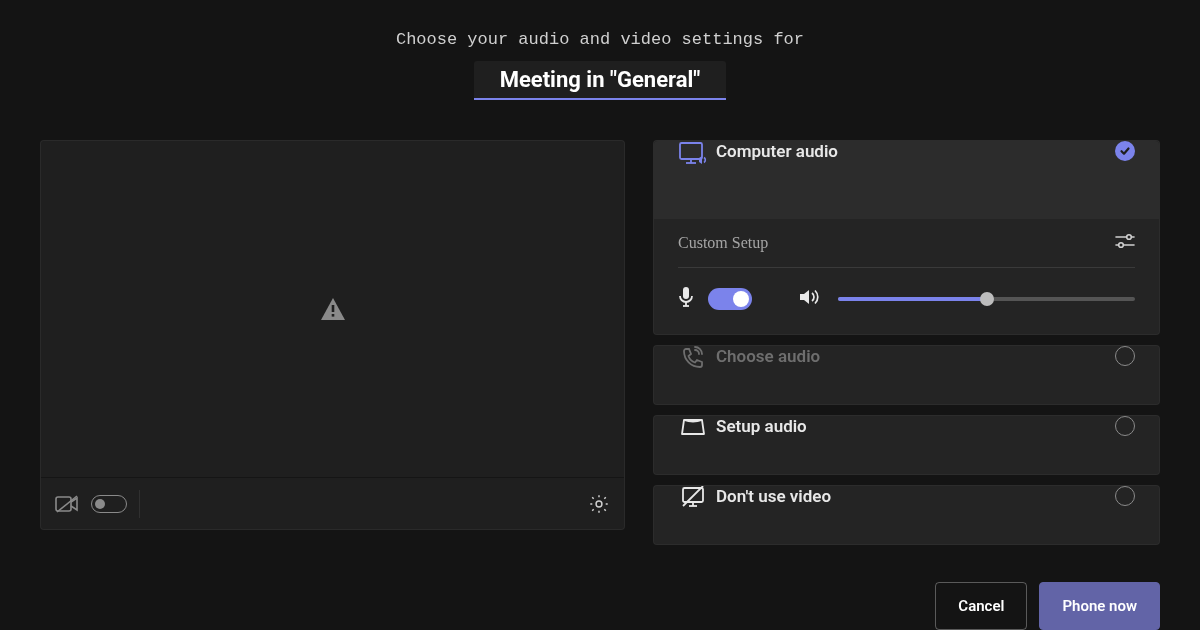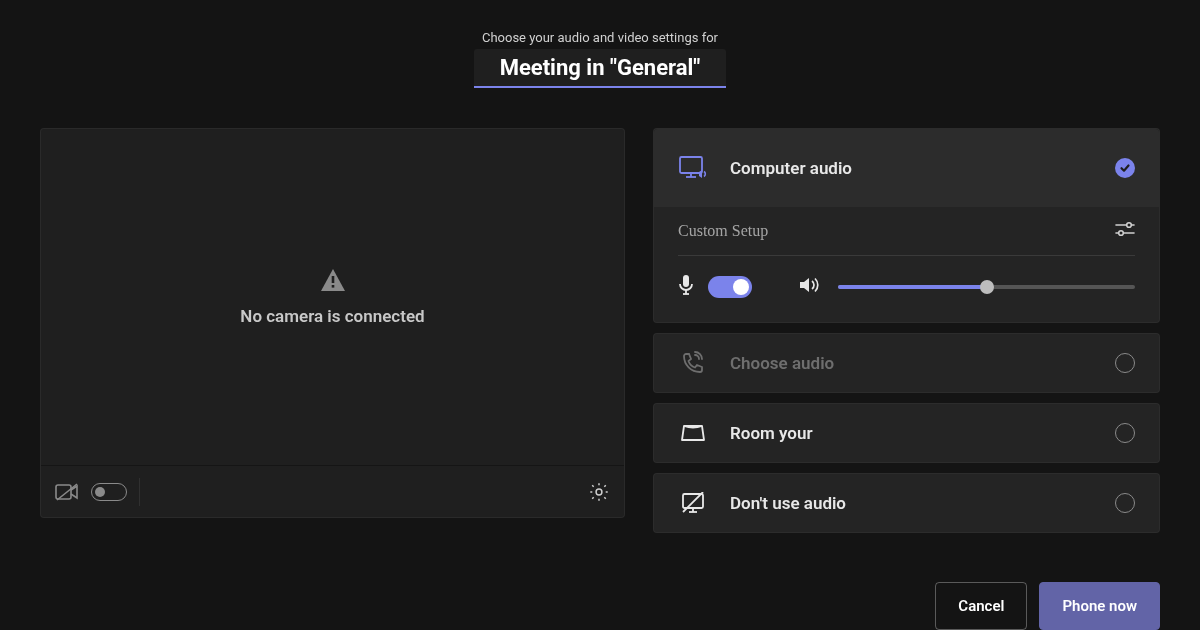--- a/index.html
+++ b/index.html
@@ -31,23 +31,24 @@
     width: 1200px;
     height: 630px;
     display: flex;
     flex-direction: column;
   }
   .header {
     text-align: center;
     padding-top: 30px;
   }
   .subtitle {
-    font-size: 13px;
+    font-size: 17px;
     color: #d0d0d0;
-    margin-bottom: 4px;
+    margin-bottom: 12px;
+    font-family: Liberation Mono, monospace;
   }
   .title-wrap {
     display: inline-block;
     background: var(--panel);
     border-radius: 3px 3px 0 0;
     padding: 6px 26px;
     border-bottom: 2px solid var(--accent-light);
   }
   .title {
     font-size: 22px;
@@ -127,24 +128,24 @@
     flex-direction: column;
     gap: 10px;
   }
   .opt-card {
     background: var(--panel-3);
     border-radius: 4px;
     border: 1px solid rgba(255,255,255,0.04);
   }
   .opt-row {
     display: flex;
-    align-items: center;
+    align-items: flex-start;
     height: 58px;
     padding: 0 24px;
-    gap: 22px;
+    gap: 8px;
   }
   .opt-row.head {
     background: var(--panel-4);
     border-radius: 4px 4px 0 0;
     height: 78px;
   }
   .opt-row .opt-icon {
     width: 30px;
     display:flex;
     justify-content:center;
@@ -287,21 +288,20 @@
 
     <div class="preview">
       <div class="preview-stage">
         <span class="warning-icon">
           <svg width="26" height="24" viewBox="0 0 26 24" fill="#8a8a8a">
             <path d="M13 1 L25 23 L1 23 Z"></path>
             <rect x="11.7" y="8" width="2.6" height="7" fill="#1f1f1f"></rect>
             <rect x="11.7" y="17" width="2.6" height="2.6" fill="#1f1f1f"></rect>
           </svg>
         </span>
-        <div class="no-camera-text">No camera is connected</div>
       </div>
       <div class="preview-bar">
         <span class="icon-dim cam-off-icon">
           <svg width="24" height="18" viewBox="0 0 24 18" fill="none" stroke="#8a8a8a" stroke-width="1.6">
             <rect x="1" y="2" width="15" height="14" rx="2"></rect>
             <path d="M16 7 L22 3 L22 15 L16 11"></path>
             <line x1="2" y1="17" x2="22" y2="1"></line>
           </svg>
         </span>
         <div class="mini-toggle"></div>
@@ -393,36 +393,36 @@
       </div>
 
       <div class="opt-card">
         <div class="opt-row">
           <span class="opt-icon">
             <svg width="26" height="22" viewBox="0 0 26 22" fill="none" stroke="#e8e8e8" stroke-width="1.8" stroke-linejoin="round">
               <path d="M4 4 L22 4 L24 18 L2 18 Z"></path>
               <path d="M4 4 A 14 6 0 0 0 22 4"></path>
             </svg>
           </span>
-          <span class="opt-label">Room your</span>
+          <span class="opt-label">Setup audio</span>
           <span class="radio"></span>
         </div>
       </div>
 
       <div class="opt-card">
         <div class="opt-row">
           <span class="opt-icon">
             <svg width="26" height="22" viewBox="0 0 26 22" fill="none" stroke="#e8e8e8" stroke-width="1.8">
               <rect x="3" y="2" width="20" height="14" rx="1.5"></rect>
               <line x1="9" y1="20" x2="17" y2="20"></line>
               <line x1="13" y1="16" x2="13" y2="20"></line>
               <line x1="3" y1="20" x2="23" y2="0"></line>
             </svg>
           </span>
-          <span class="opt-label">Don't use audio</span>
+          <span class="opt-label">Don't use video</span>
           <span class="radio"></span>
         </div>
       </div>
 
     </div>
   </div>
 
   <div class="footer">
     <div class="btn">Cancel</div>
     <div class="btn primary">Phone now</div>

